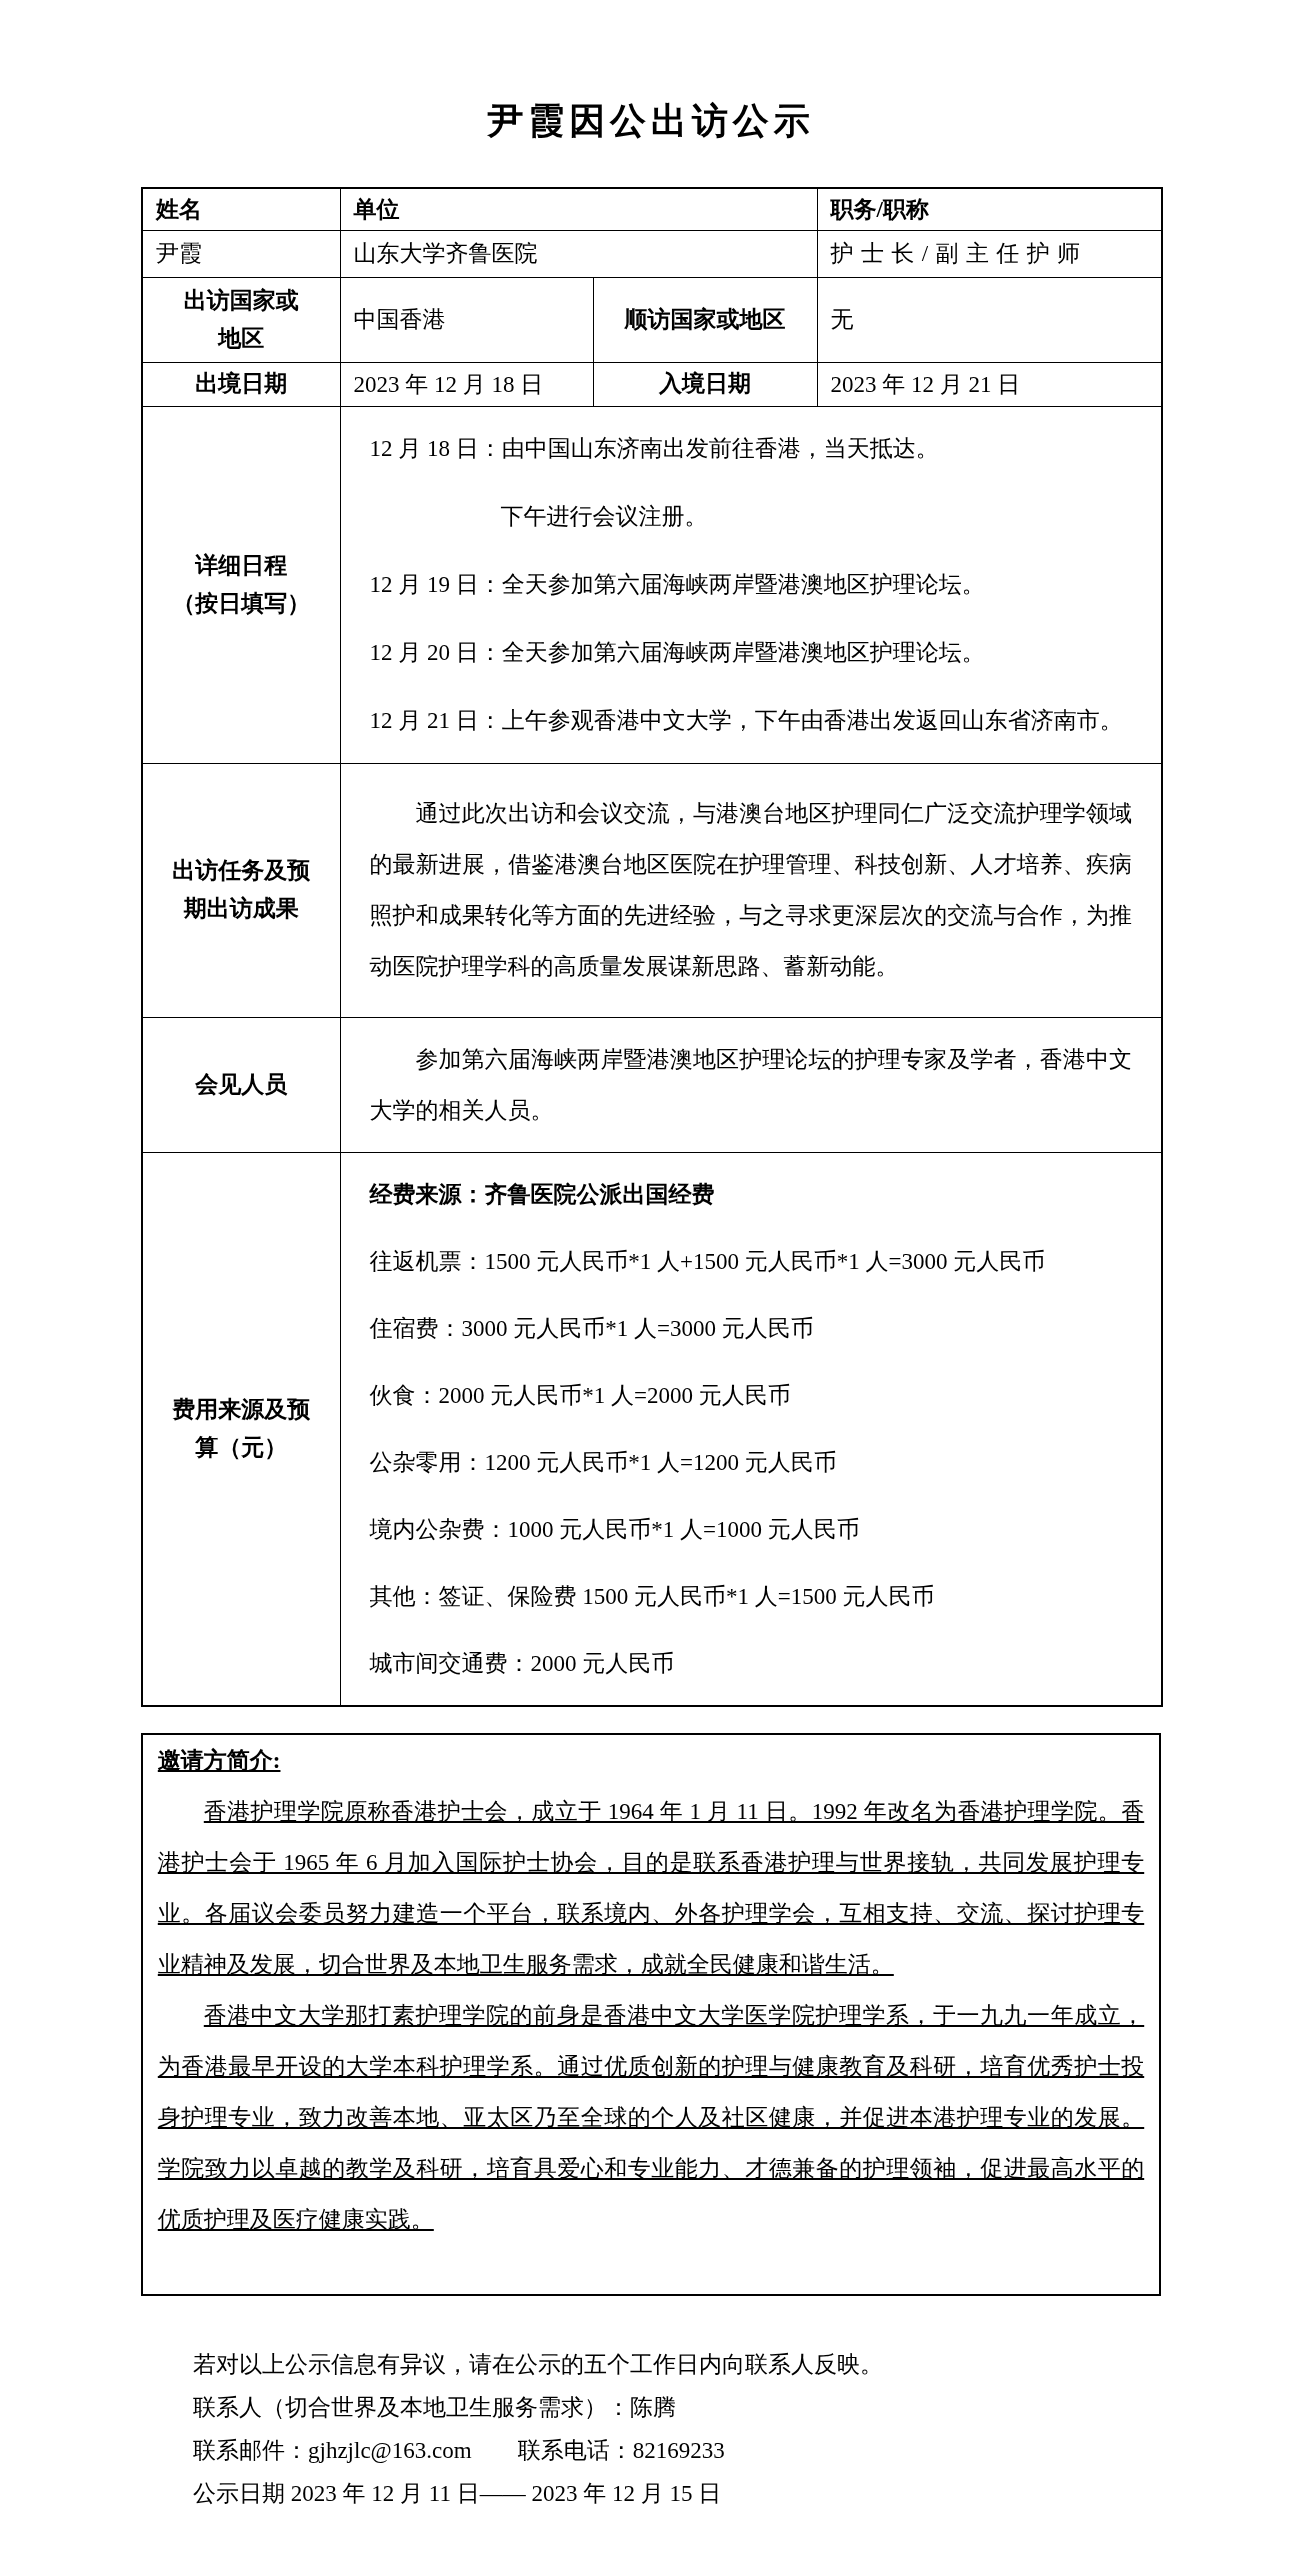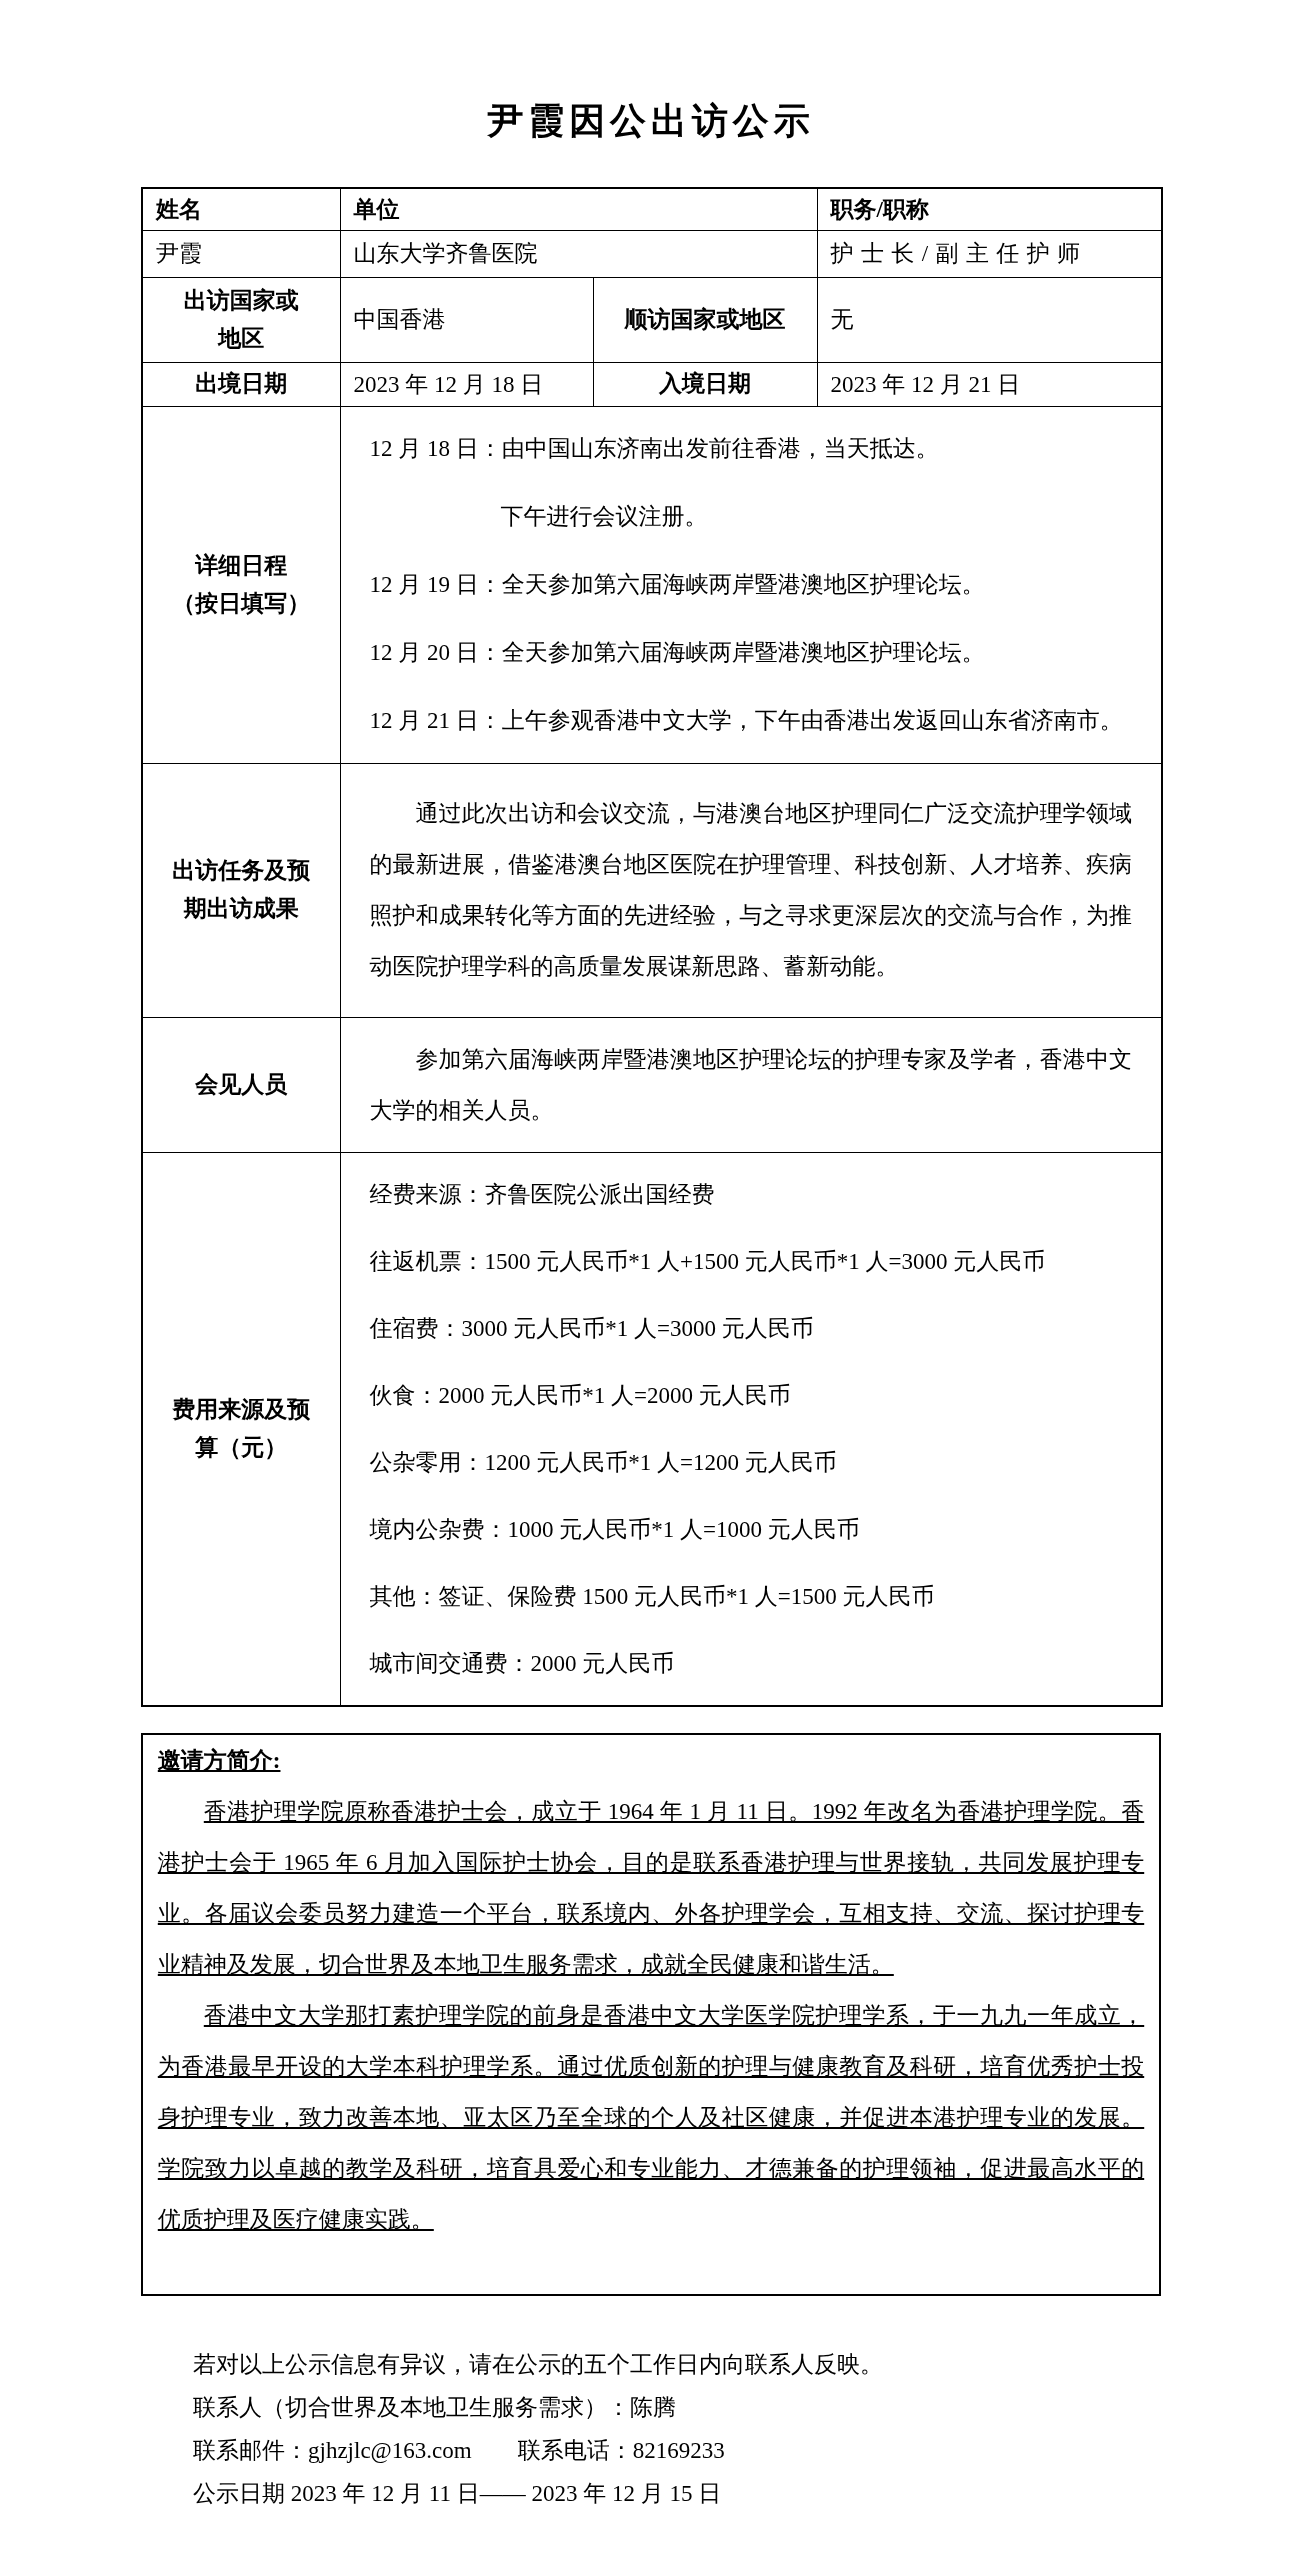--- a/index.html
+++ b/index.html
@@ -42,21 +42,21 @@
     font-weight: 700;
     text-align: center;
     white-space: pre-line;
     line-height: 38px;
     padding: 0 4.9px;
   }
   .content-cell p { margin: 16px; line-height: 51px; }
   .r-itinerary .content-cell p { line-height: 52px; }
   .indent1 { padding-left: 131px; }
   .para { text-indent: 46px; text-align: justify; }
-  .bold { font-weight: 400; }
+  .bold { font-weight: 700; }
 
   .r-section   { height: 46px; }
   .r-heads     { height: 42px; }
   .r-member    { height: 47px; }
   .r-dest      { height: 85px; }
   .r-dates     { height: 44px; }
   .r-itinerary { height: 312px; }
   .r-tasks     { height: 254px; }
   .r-meeting   { height: 108px; }
   .r-budget    { height: 406px; }

